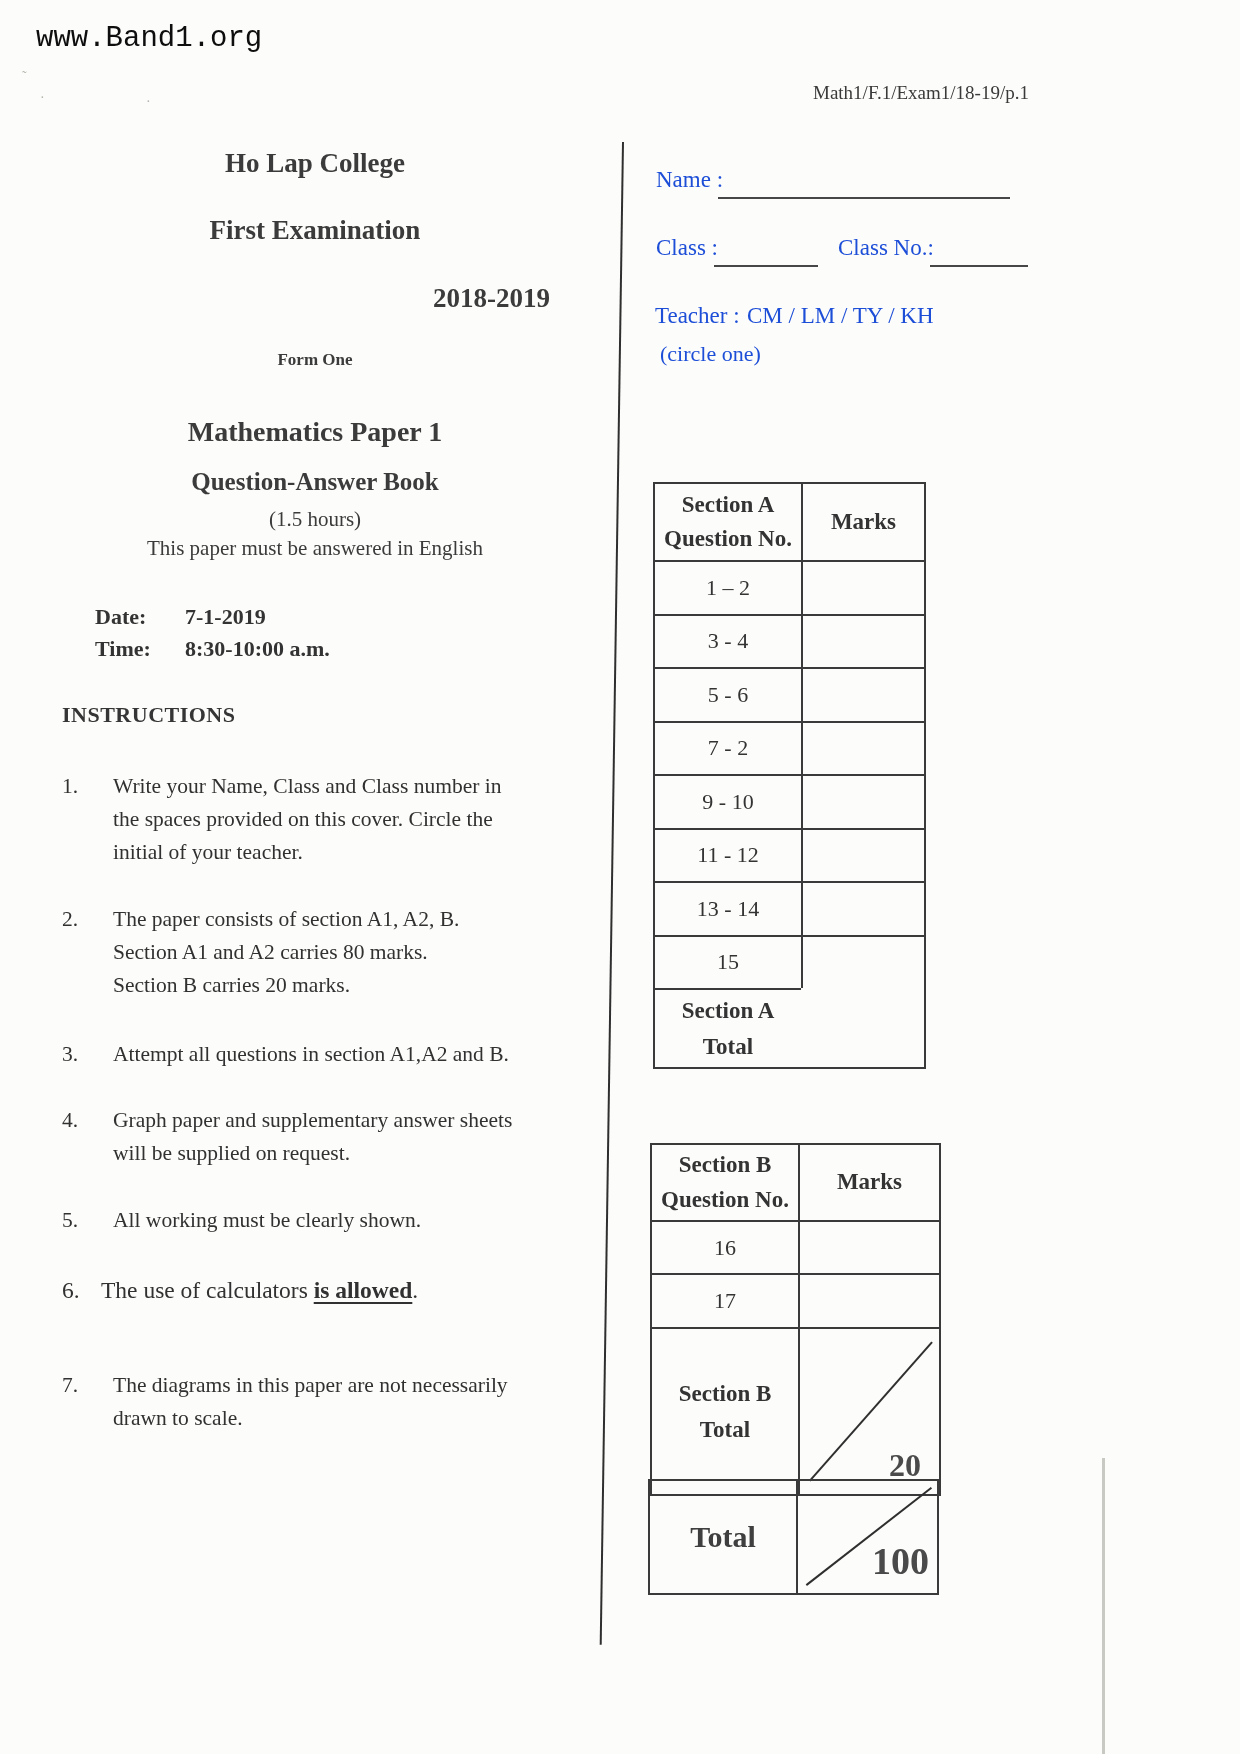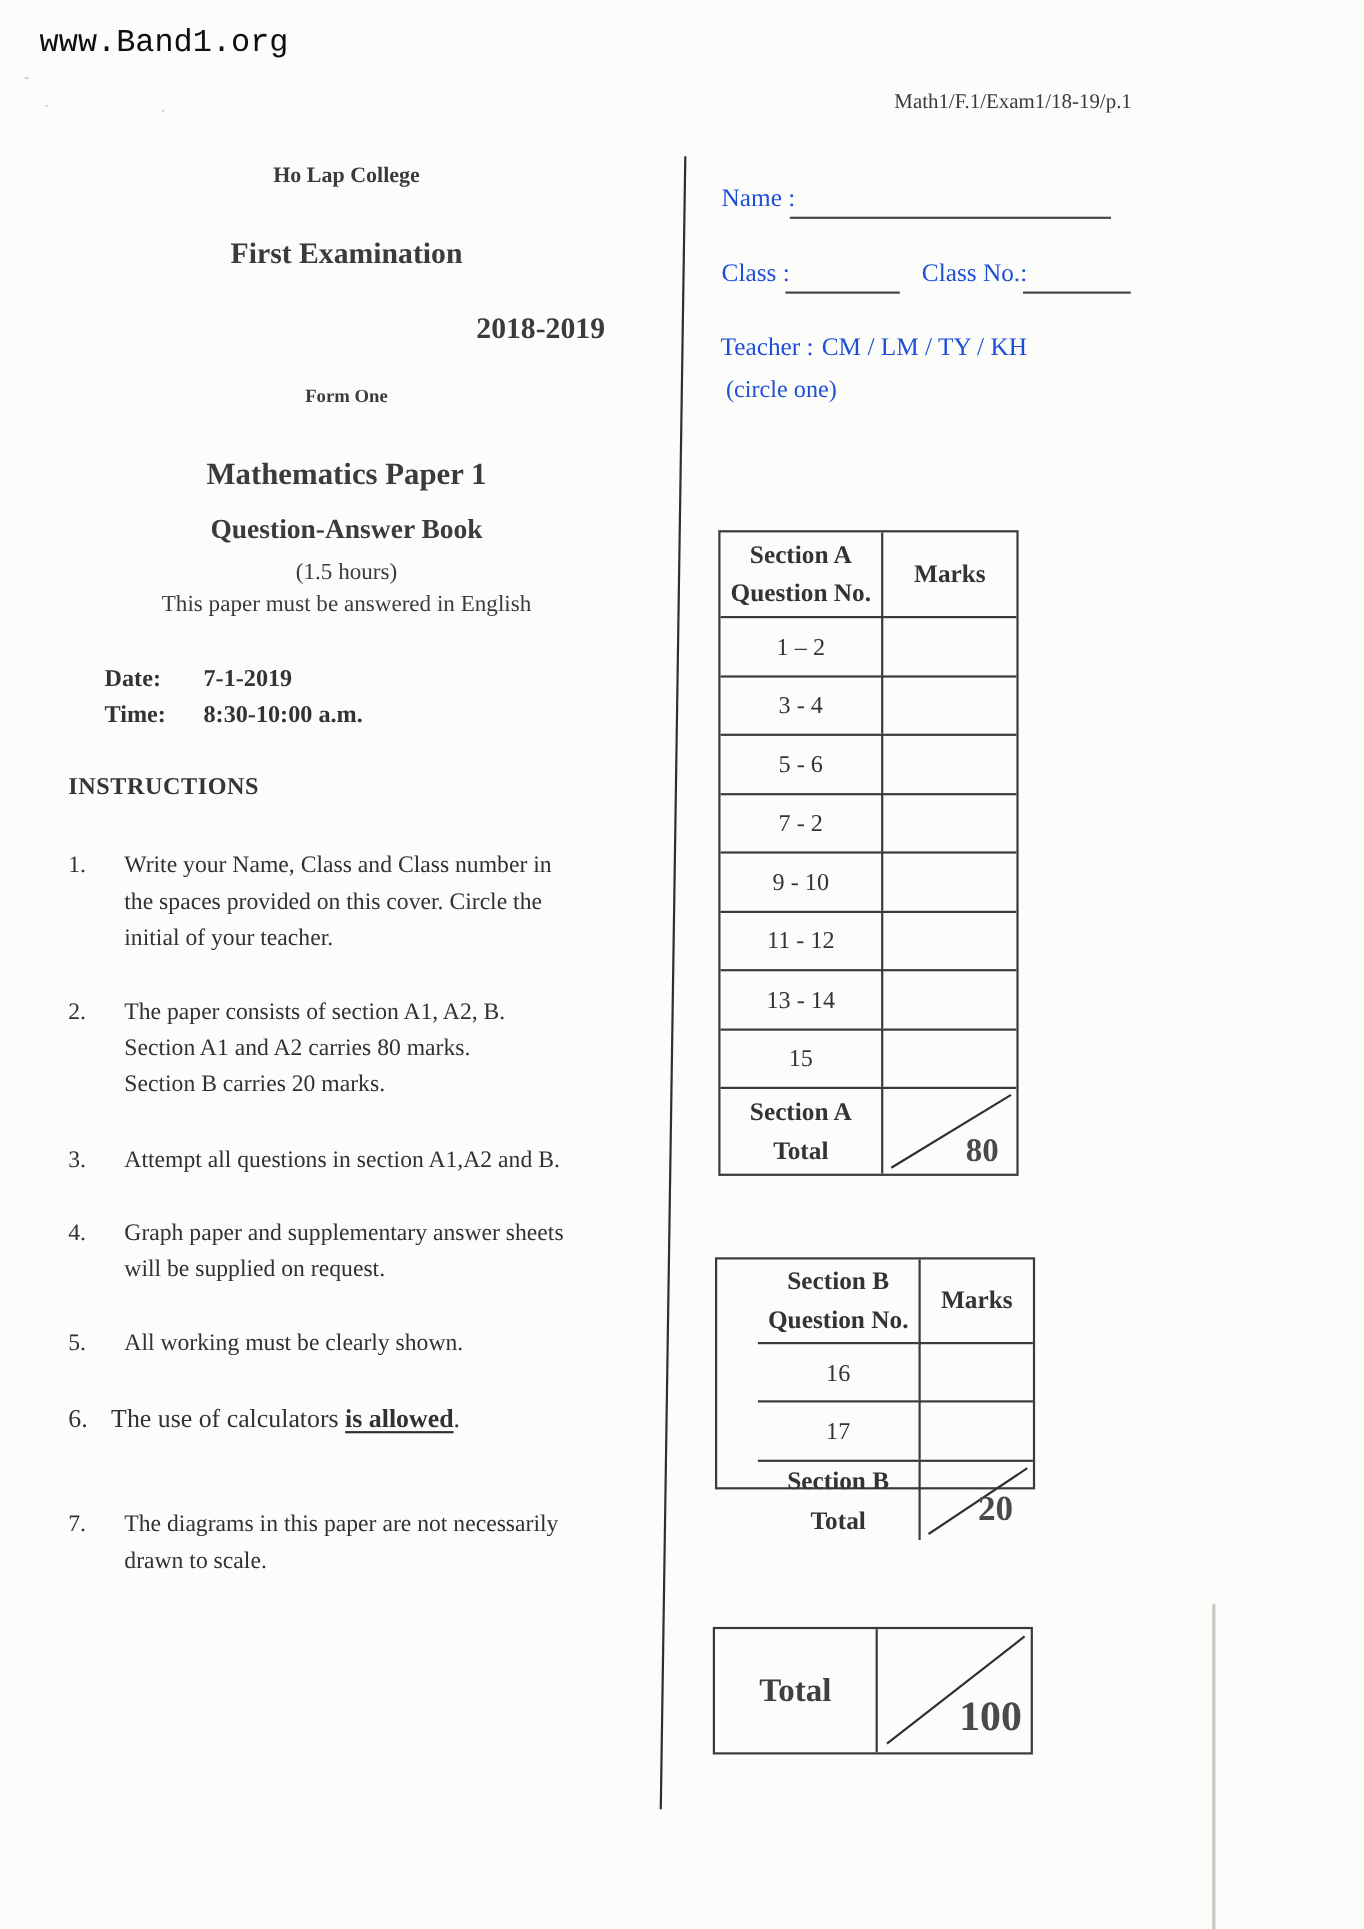--- a/index.html
+++ b/index.html
@@ -10,21 +10,21 @@
   }
   .abs { position:absolute; }
   .pre { white-space:pre-line; }
 
   
   .watermark { left:36px; top:22px; font-family:Liberation Mono, monospace; font-size:29px; color:#0e0e0e; }
   .ref { left:813px; top:82px; font-size:19px; color:#3a3a3a; }
 
   
   .tline { left:80px; width:470px; text-align:center; font-weight:bold; color:#3b3b3b; }
-  .t-school { top:148px; font-size:20px; }
+  .t-school { top:148px; font-size:27px; }
   .t-exam   { top:215px; font-size:27px; }
   .t-year   { top:283px; font-size:27px;text-align:right; }
   .t-form   { top:350px; font-size:17px; }
   .t-paper  { top:416px; font-size:28px; }
   .t-book   { top:468px; font-size:25px; }
   .t-dur    { top:507px; font-size:21px; font-weight:normal; }
   .t-lang   { top:536px; font-size:21px; font-weight:normal; }
 
   
   .sched { left:62px; font-size:22px; font-weight:bold; color:#333;margin-left:33px; }
@@ -62,22 +62,22 @@
   
   .mtable { position:absolute; display:grid; grid-template-columns:146px 1fr; border:2px solid #3a3a3a; box-sizing:border-box; }
   .cell { display:flex; align-items:center; justify-content:center; text-align:center; white-space:pre-line; box-sizing:border-box; color:#333; }
   .bl { border-left:2px solid #3a3a3a; }
   .bt { border-top:2px solid #3a3a3a; }
   .hdr { font-weight:bold; font-size:23px; line-height:1.5; }
   .rowv { font-size:22px; }
   .totlbl { font-weight:bold; font-size:23px; line-height:1.55; }
   .t-a { left:653px; top:482px; width:273px; height:587px;
          grid-template-rows:76px repeat(8, 53.5px) 1fr; }
-  .t-b { left:650px; top:1143px; width:291px; height:211px;
-         grid-template-rows:75px 53px 54px 1fr;padding-left:37px; }
+  .t-b { left:650px; top:1143px; width:291px; height:353px;
+         grid-template-rows:75px 53px 54px 1fr; }
   .t-g { left:648px; top:1479px; width:291px; height:116px; grid-template-rows:1fr; }
   .diagcell { position:relative; }
   .diag { position:absolute; left:0; top:0; width:100%; height:100%; }
   .totval { position:absolute; font-weight:bold; color:#4a4a4a; }
   .v-a { right:16px; bottom:4px;  font-size:30px; }
   .v-b { right:18px; bottom:10px; font-size:32px; }
   .v-g { right:8px;  bottom:10px; font-size:38px; }
   .g-label { font-weight:bold; font-size:30px; color:#3f3f3f; }
 
   
@@ -179,26 +179,20 @@
     <div class="cell bl bt"></div>
     <div class="cell rowv bt">11 - 12</div>
     <div class="cell bl bt"></div>
     <div class="cell rowv bt">13 - 14</div>
     <div class="cell bl bt"></div>
     <div class="cell rowv bt">15</div>
     <div class="cell bl bt"></div>
 
     <div class="cell totlbl bt">Section A
 Total</div>
-    <div class="cell bl bt diagcell">
-      <svg class="diag" viewBox="0 0 100 100" preserveAspectRatio="none">
-          <line x1="6" y1="93" x2="96" y2="7" stroke="#2f2f2f" stroke-width="2" vector-effect="non-scaling-stroke"></line>
-        </svg>
-      <span class="totval v-a">80</span>
-    </div>
   </div>
 
   <div class="mtable t-b">
     <div class="cell hdr">Section B
 Question No.</div>
     <div class="cell hdr bl">Marks</div>
 
     <div class="cell rowv bt">16</div>
     <div class="cell bl bt"></div>
     <div class="cell rowv bt">17</div>

